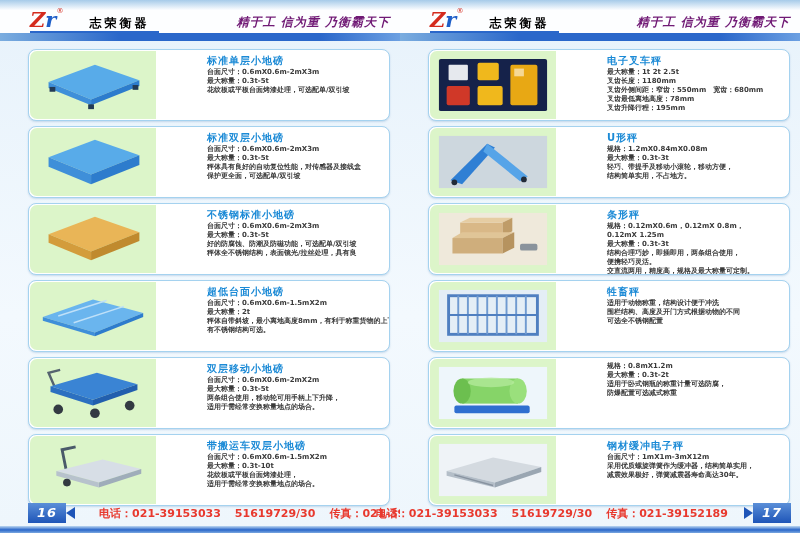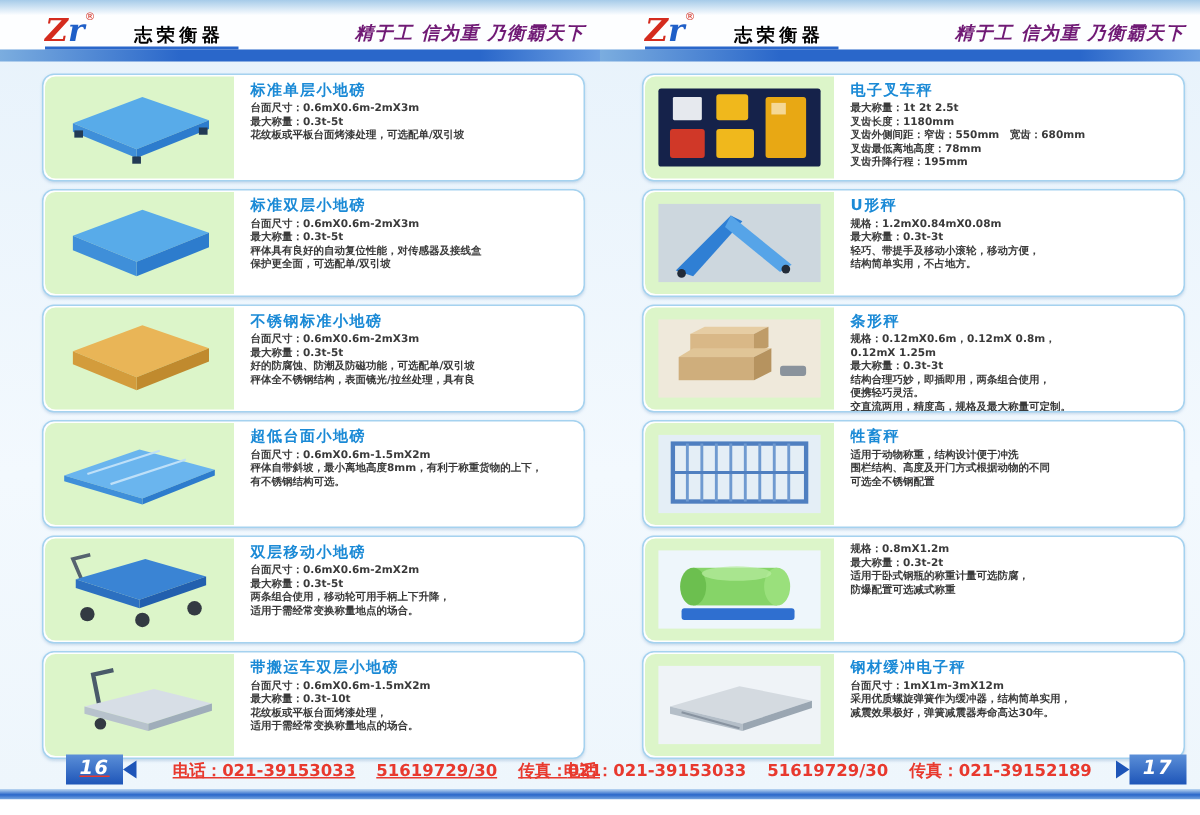--- a/index.html
+++ b/index.html
@@ -22,34 +22,34 @@
   .logo-r{color:#1f5fc8;font-family:"DejaVu Serif","Liberation Serif",serif;font-style:italic;font-weight:bold;font-size:21px;line-height:1;}
   .reg{color:#d42b1e;font-size:7px;align-self:flex-start;margin-top:-2px;}
   .company{color:#000000;font-size:12px;font-weight:bold;letter-spacing:3px;margin-left:26px;line-height:1.1;}
   .slogan{margin-left:auto;color:#701a75;font-size:12px;font-weight:bold;font-style:italic;letter-spacing:1px;white-space:nowrap;padding-bottom:2px;}
   .header-bar{height:8px;background:linear-gradient(to right,#7badе8 0%,#2a67ca 30%,#2a67ca 80%,#6ca0e2 100%);
     background:linear-gradient(to right,#7baddf 0%,#2a67ca 30%,#2a67ca 80%,#6ca0e2 100%);}
   
   .cards{flex:1;min-height:0;padding:8px 10px 0 28px;display:flex;flex-direction:column;gap:5px;}
   .card{
     height:70px;flex:none;background:#ffffff;border:1px solid #a5d2ef;border-radius:8px;
-    display:flex;overflow:hidden;box-shadow:0 1px 2px rgba(90,140,190,.28);
+    display:flex;overflow:hidden;box-shadow:0 1px 2px rgba(90,140,190,.28);gap:40px;
   }
   .img-panel{width:126px;flex:none;margin:1px;border-radius:7px 0 0 7px;background:#dcf5c9;
     display:flex;align-items:center;justify-content:center;}
   .img-panel svg{display:block;}
   .txt{flex:1;min-width:0;padding:4px 6px 2px 10px;overflow:hidden;}
   .title{color:#1b8ad6;font-size:10px;font-weight:bold;letter-spacing:1px;margin-bottom:1px;line-height:1.3;}
   .line{font-size:7px;color:#3a3a3a;line-height:1.3;white-space:nowrap;font-weight:bold;}
   
   .page-footer{height:26px;flex:none;display:flex;align-items:center;
     color:#e8392e;font-size:11px;font-weight:bold;background:transparent;}
   .page-footer .ftext{white-space:nowrap;}
   .page-footer .sp{display:inline-block;width:14px;}
-  .pf-left{padding-left:44px;text-decoration:underline;}
+  .pf-left{padding-left:28px;}
   .pf-right{justify-content:flex-end;padding-right:9px;}
   .page-badge{
     background:linear-gradient(to bottom,#5b8fd8,#1e55b8);color:#fff;font-style:italic;font-weight:bold;
     font-size:13px;line-height:1;padding:3px 9px 4px 9px;letter-spacing:1px;
   }
   .arrow-left{width:0;height:0;border-top:6px solid transparent;border-bottom:6px solid transparent;border-right:9px solid #1e55b8;margin-right:10px;}
   .arrow-right{width:0;height:0;border-top:6px solid transparent;border-bottom:6px solid transparent;border-left:9px solid #1e55b8;margin-left:10px;}
   .badge-row{display:flex;align-items:center;}
   .pf-left .badge-row{margin-right:14px;}
   .pf-right .badge-row{margin-left:6px;}
@@ -146,20 +146,21 @@
               <polygon points="8,30 60,12 112,26 62,46" fill="#6ab5ee"></polygon>
               <polygon points="62,46 112,26 112,30 62,50" fill="#2d7ccd"></polygon>
               <polygon points="8,30 62,46 62,50 8,34" fill="#3f8fd9"></polygon>
               <line x1="24" y1="29" x2="74" y2="13" stroke="#bfe0f8" stroke-width="1.5"></line>
               <line x1="40" y1="36" x2="92" y2="19" stroke="#bfe0f8" stroke-width="1.5"></line>
             </svg>
           </div>
           <div class="txt">
             <div class="title">超低台面小地磅</div>
             <div class="line">台面尺寸：0.6mX0.6m-1.5mX2m</div>
+            <div class="line">最大称量：2t</div>
             <div class="line">秤体自带斜坡，最小离地高度8mm，有利于称重货物的上下，</div>
             <div class="line">有不锈钢结构可选。</div>
             <div class="line"></div>
             <div class="line"></div>
           </div>
         </div>
 
         <div class="card">
           <div class="img-panel">
             <svg width="116" height="56" viewBox="0 0 120 58">

